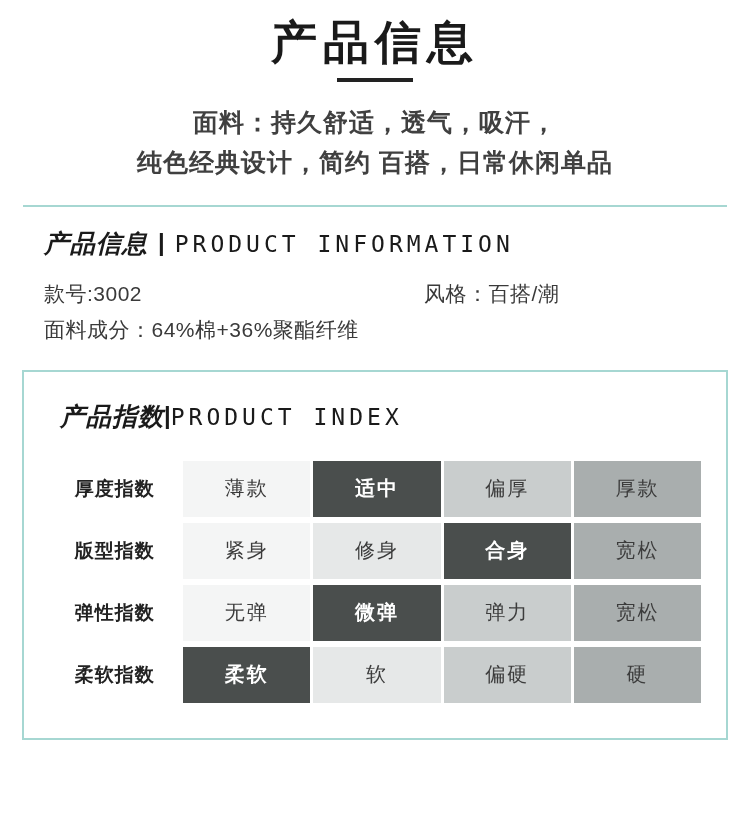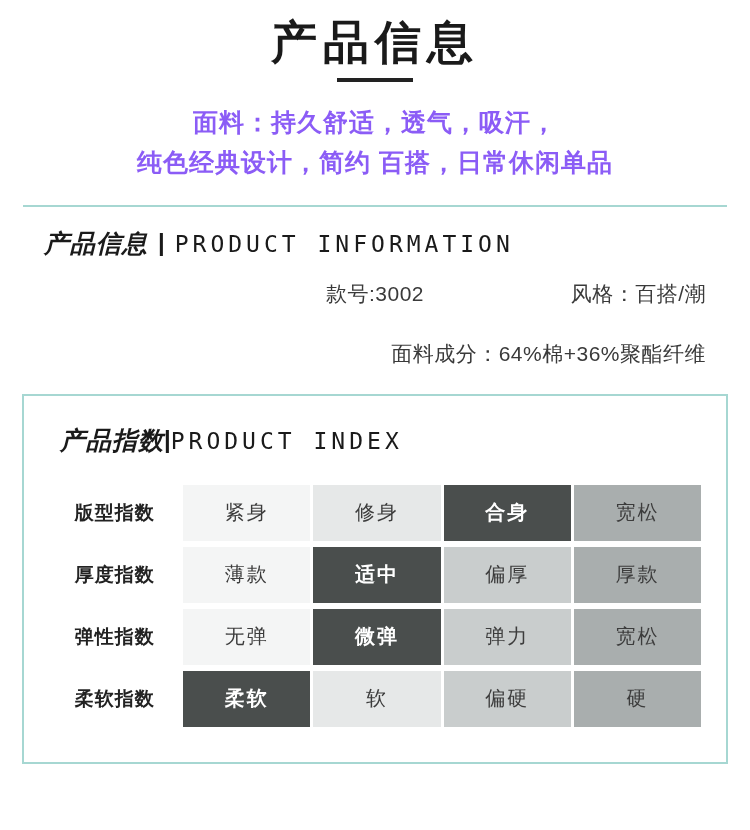--- a/index.html
+++ b/index.html
@@ -28,21 +28,21 @@
     width: 76px;
     height: 4px;
     background: #222;
     margin: 6px auto 0 auto;
   }
   .subtitle-wrap {
     margin-top: 20px;
     font-size: 25px;
     font-weight: bold;
     line-height: 1.62;
-    color: #8b5cf6;
+    color: #404040;
     letter-spacing: 1px;
   }
   .subtitle-line { display: block; }
 
   .divider-teal {
     width: 704px;
     height: 2px;
     background: #a6d7d2;
     margin: 22px auto 0 auto;
   }
@@ -74,25 +74,24 @@
     font-size: 23px;
     font-weight: normal;
     letter-spacing: 4px;
     color: #1a1a1a;
     font-family: "DejaVu Sans Mono", monospace;
   }
 
   .info-grid {
     display: grid;
     grid-template-columns: 380px auto;
-    row-gap: 32px;
+    row-gap: 8px;
     font-size: 21px;
     color: #3a3a3a;
     letter-spacing: 0.5px;
-    text-align: right;
   }
   .info-item { white-space: nowrap; }
   .info-item.full { grid-column: 1 / span 2; }
 
   
   .index-box {
     margin: 26px 22px 0 22px;
     border: 2px solid #a6d7d2;
     padding: 22px 22px 26px 22px;
     height: 370px;
@@ -168,34 +167,34 @@
   <div class="index-box">
     <div class="index-head">
       <span class="sec-head-cn">产品指数</span>
       <span class="sec-head-bar">|</span>
       <span class="sec-head-en">PRODUCT INDEX</span>
     </div>
 
     <table class="idx-table">
       <tbody>
         <tr>
+          <td class="idx-label">厚度指数</td>
+          <td class="idx-cell lvl1">薄款</td>
+          <td class="idx-cell lvl2 active">适中</td>
+          <td class="idx-cell lvl3">偏厚</td>
+          <td class="idx-cell lvl4">厚款</td>
+        </tr>
+        <tr>
           <td class="idx-label">版型指数</td>
           <td class="idx-cell lvl1">紧身</td>
           <td class="idx-cell lvl2">修身</td>
           <td class="idx-cell lvl3 active">合身</td>
           <td class="idx-cell lvl4">宽松</td>
         </tr>
         <tr>
-          <td class="idx-label">厚度指数</td>
-          <td class="idx-cell lvl1">薄款</td>
-          <td class="idx-cell lvl2 active">适中</td>
-          <td class="idx-cell lvl3">偏厚</td>
-          <td class="idx-cell lvl4">厚款</td>
-        </tr>
-        <tr>
           <td class="idx-label">弹性指数</td>
           <td class="idx-cell lvl1">无弹</td>
           <td class="idx-cell lvl2 active">微弹</td>
           <td class="idx-cell lvl3">弹力</td>
           <td class="idx-cell lvl4">宽松</td>
         </tr>
         <tr>
           <td class="idx-label">柔软指数</td>
           <td class="idx-cell lvl1 active">柔软</td>
           <td class="idx-cell lvl2">软</td>

